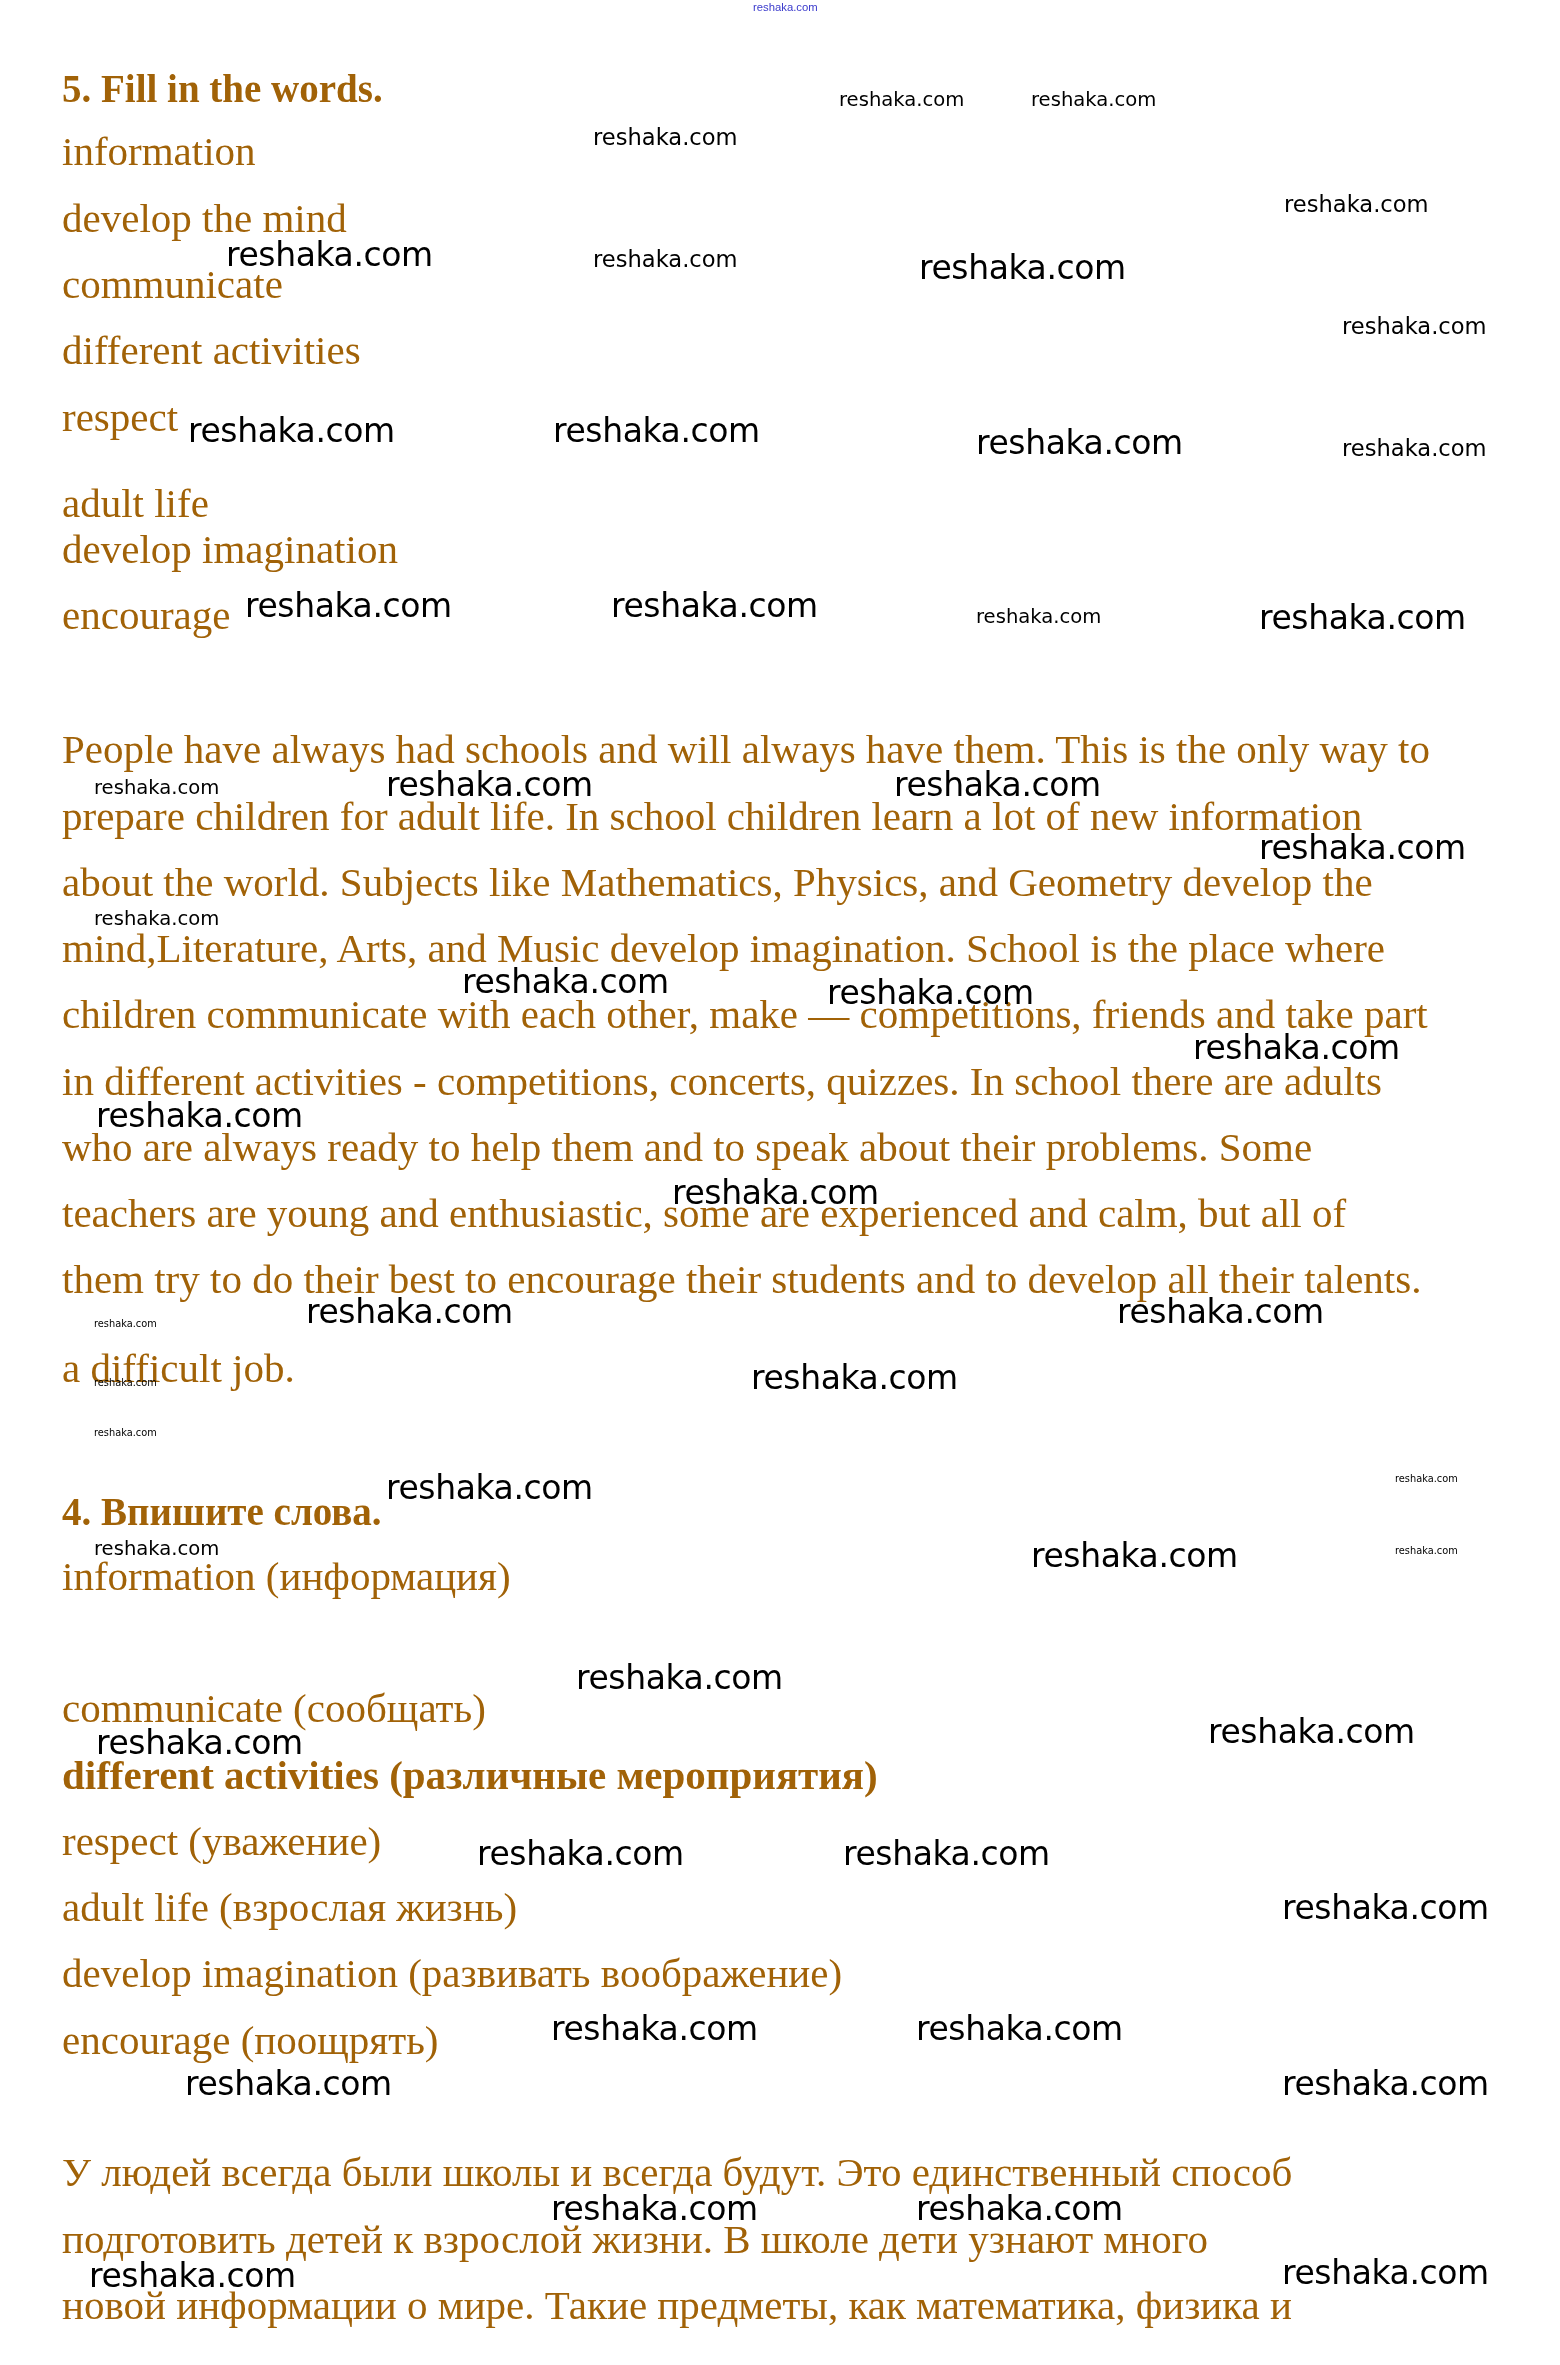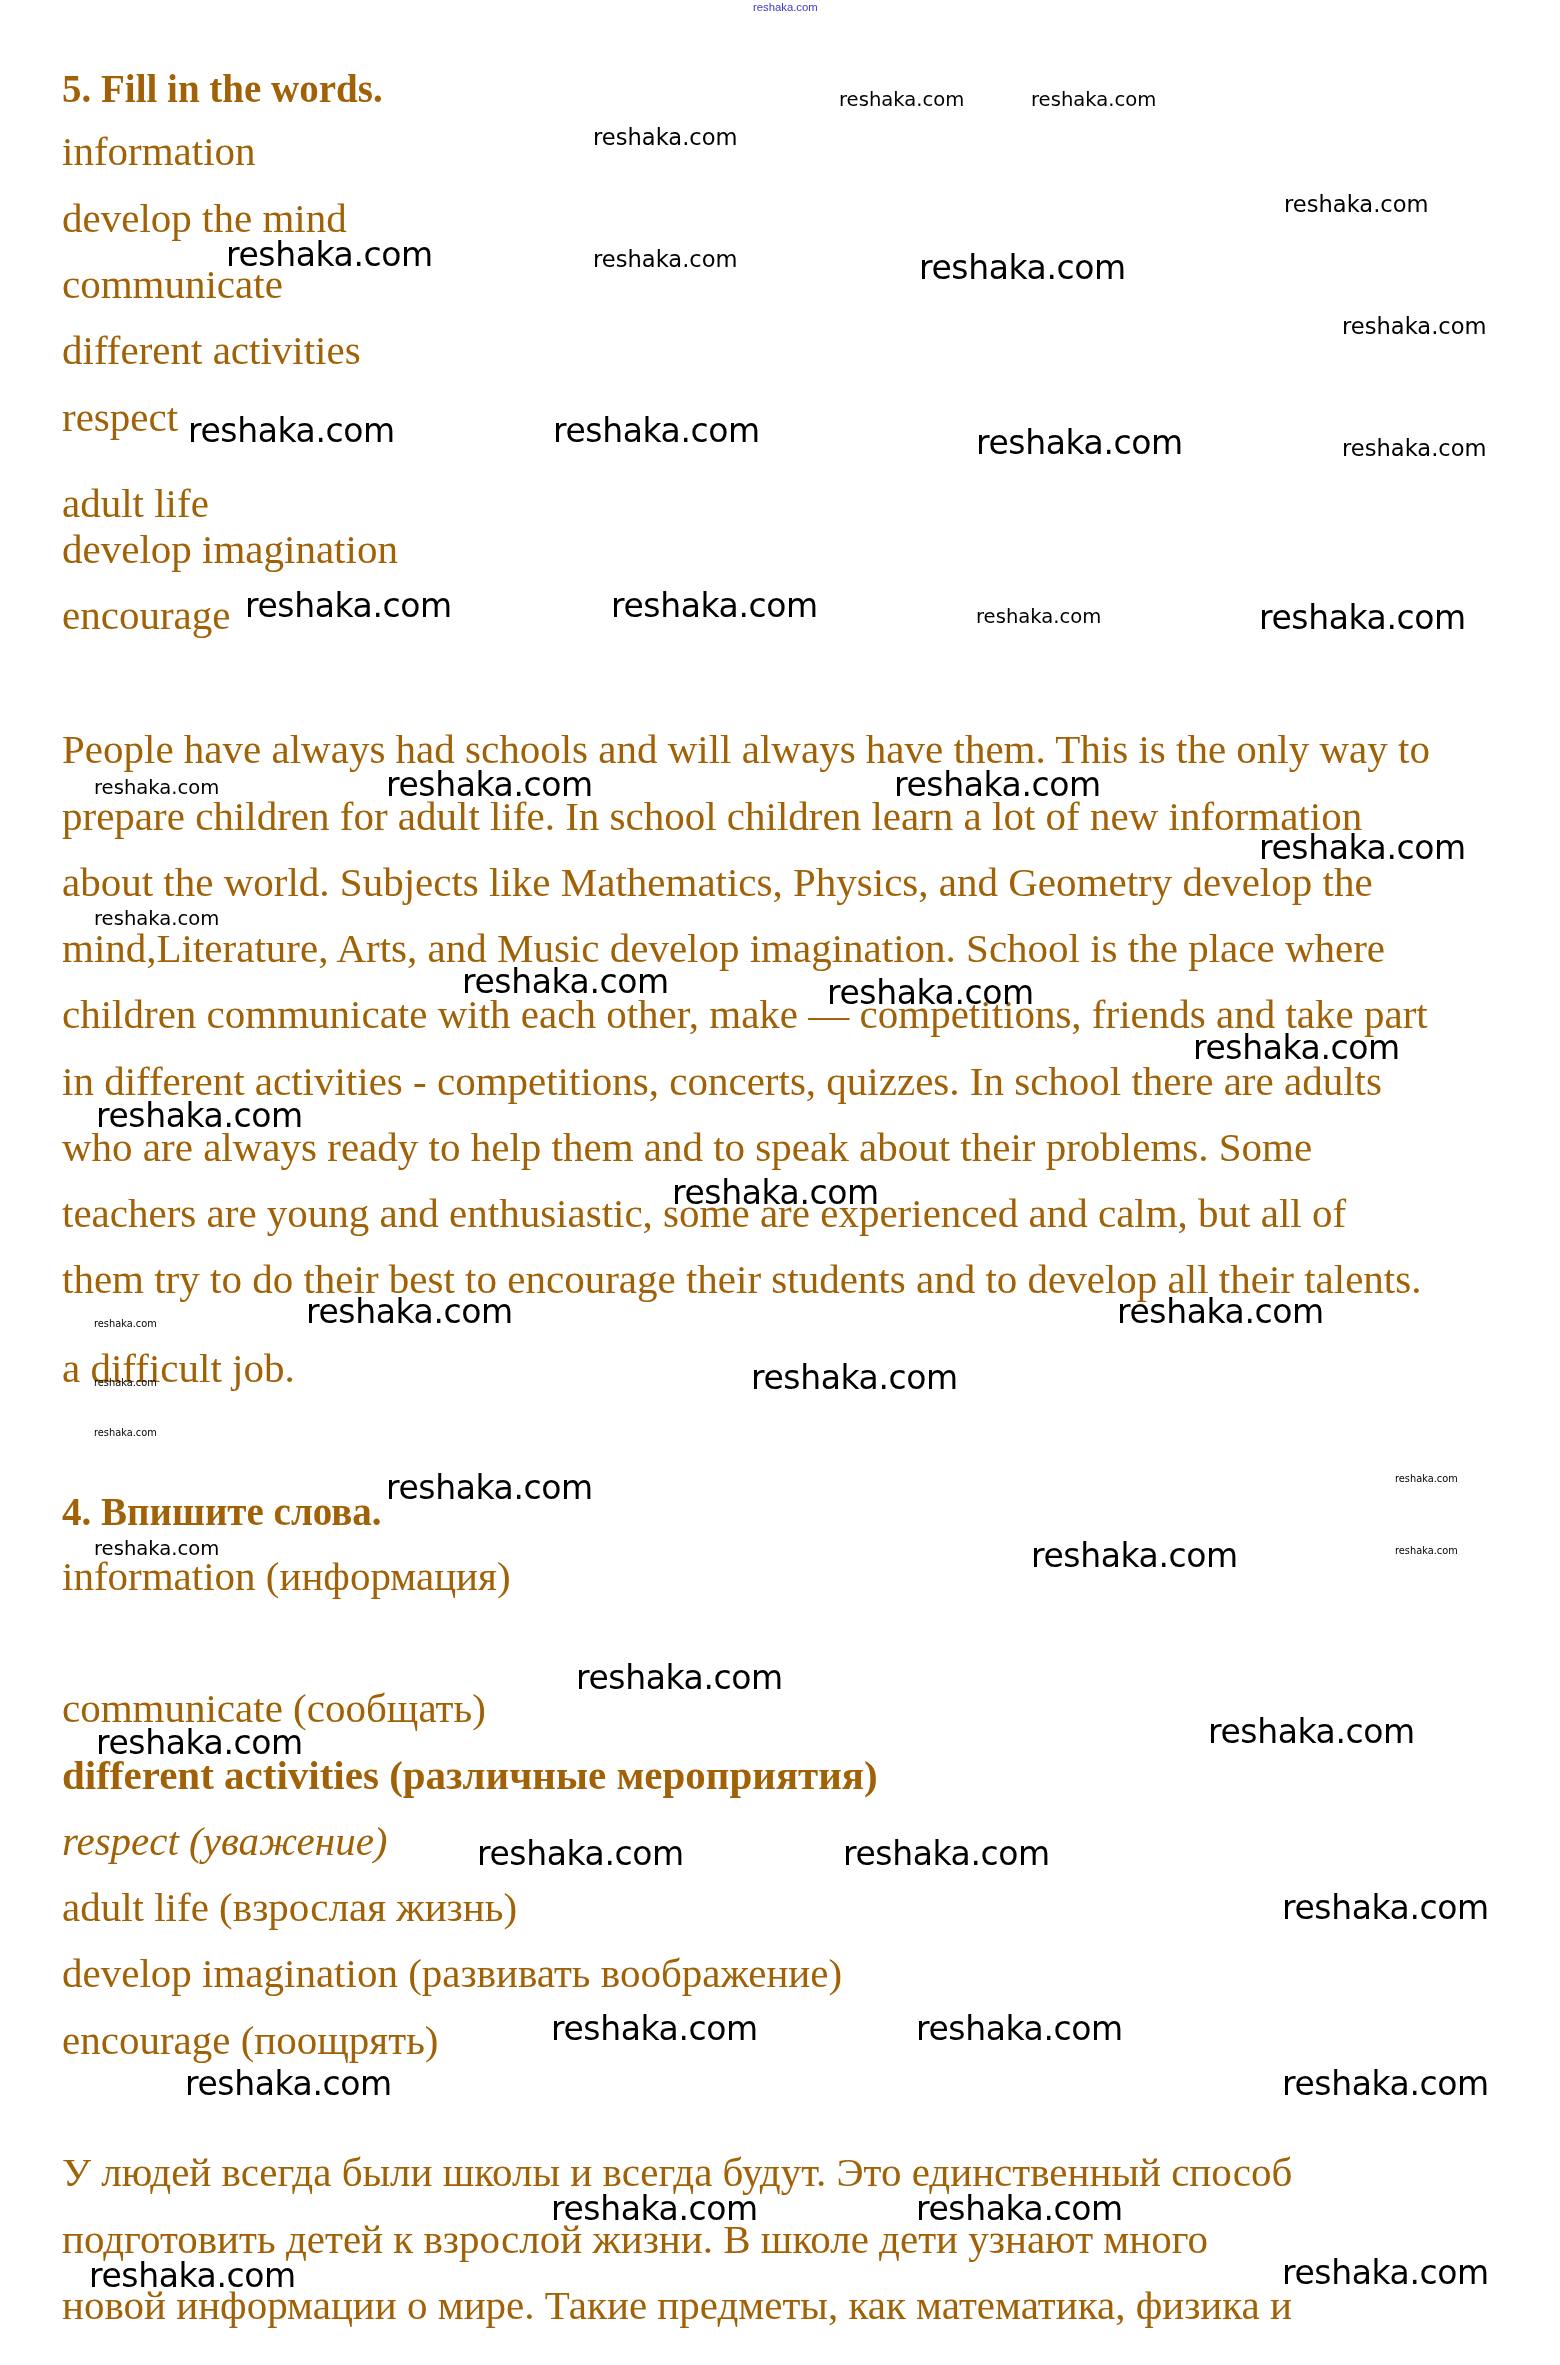--- a/index.html
+++ b/index.html
@@ -49,21 +49,21 @@
   <div class="ln" style="top:1125px;">who are always ready to help them and to speak about their problems. Some</div>
   <div class="ln" style="top:1191px;">teachers are young and enthusiastic, some are experienced and calm, but all of</div>
   <div class="ln" style="top:1257px;">them try to do their best to encourage their students and to develop all their talents.</div>
   <div class="ln" style="top:1346px;">a difficult job.</div>
 
   <div class="ln hd" style="top:1489px;">4. Впишите слова.</div>
 
   <div class="ln" style="top:1554px;">information (информация)</div>
   <div class="ln" style="top:1686px;">communicate (сообщать)</div>
   <div class="ln" style="top:1753px;font-weight:bold;">different activities (различные мероприятия)</div>
-  <div class="ln" style="top:1819px;font-style:italic;">respect (уважение)</div>
+  <div class="ln" style="top:1819px;">respect (уважение)</div>
   <div class="ln" style="top:1885px;">adult life (взрослая жизнь)</div>
   <div class="ln" style="top:1951px;">develop imagination (развивать воображение)</div>
   <div class="ln" style="top:2018px;">encourage (поощрять)</div>
 
   <div class="ln" style="top:2150px;">У людей всегда были школы и всегда будут. Это единственный способ</div>
   <div class="ln" style="top:2217px;">подготовить детей к взрослой жизни. В школе дети узнают много</div>
   <div class="ln" style="top:2283px;">новой информации о мире. Такие предметы, как математика, физика и</div>
 
   <div class="wm sm" style="left:839px; top:90px;">reshaka.com</div>
   <div class="wm sm" style="left:1031px; top:90px;">reshaka.com</div>

